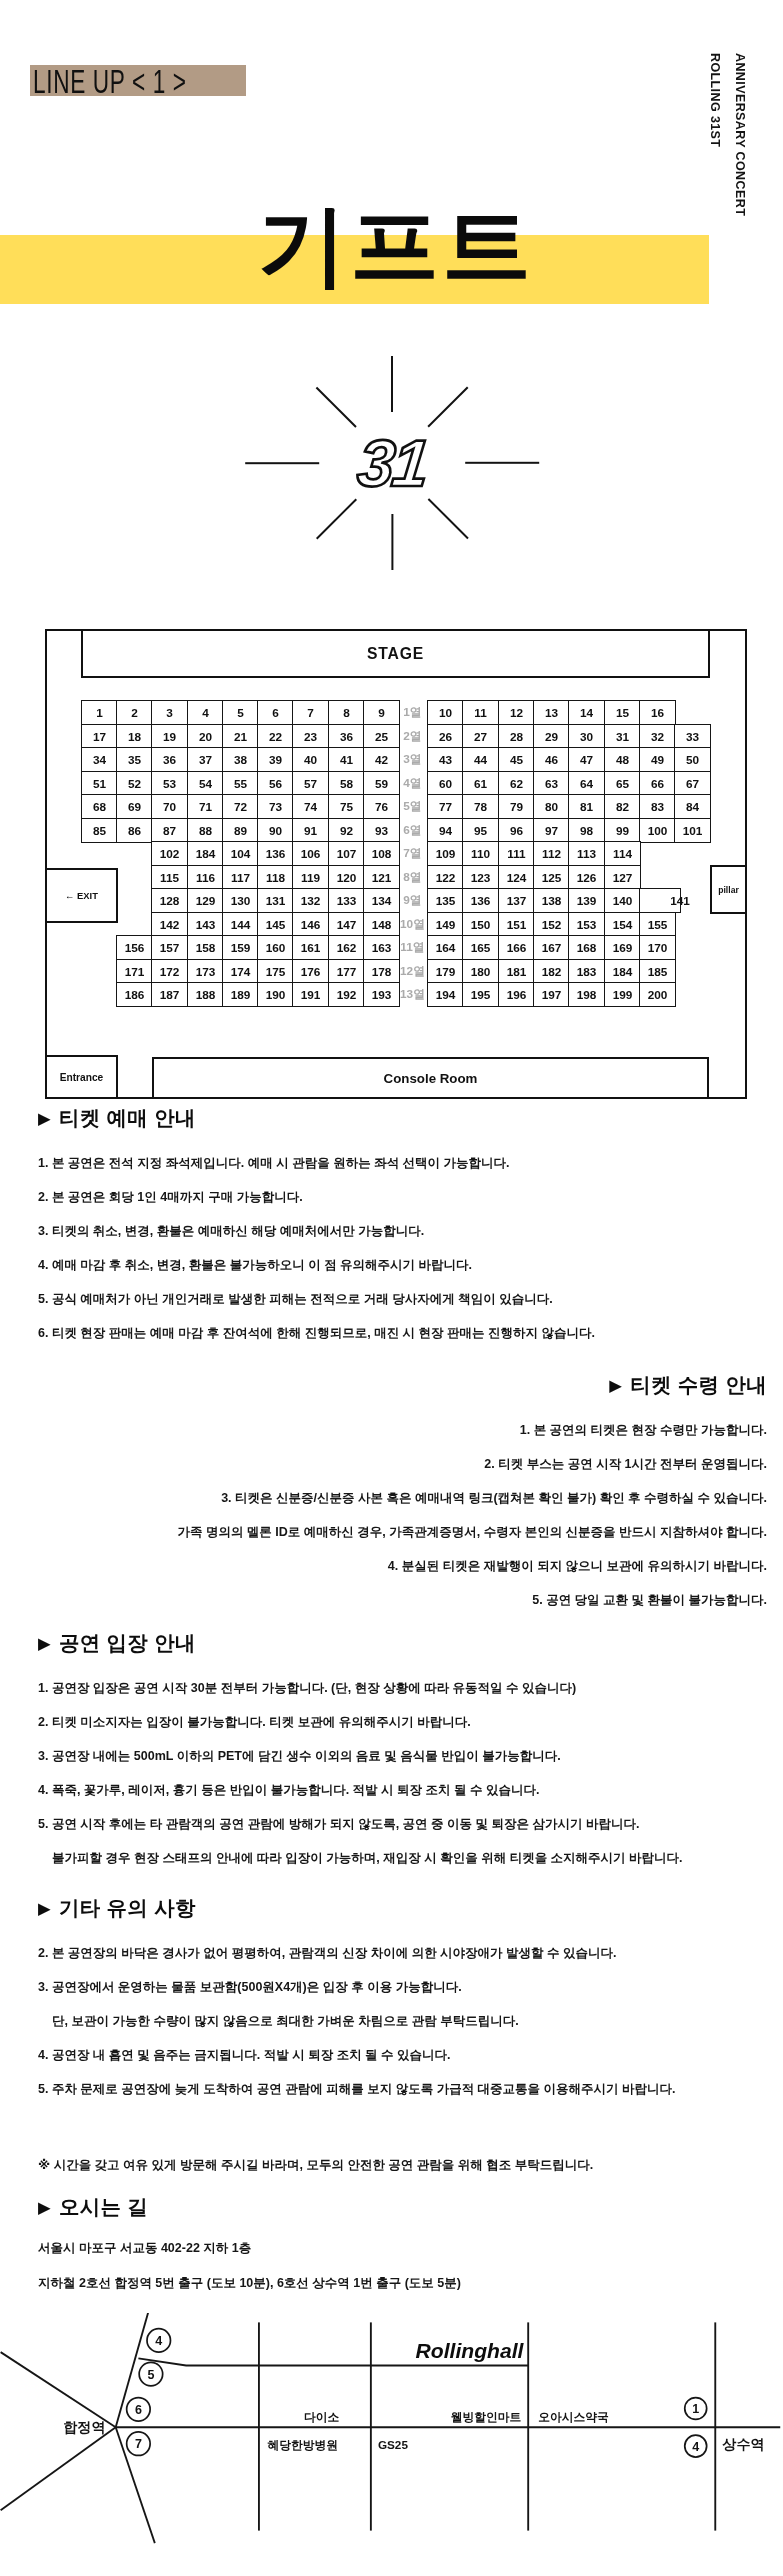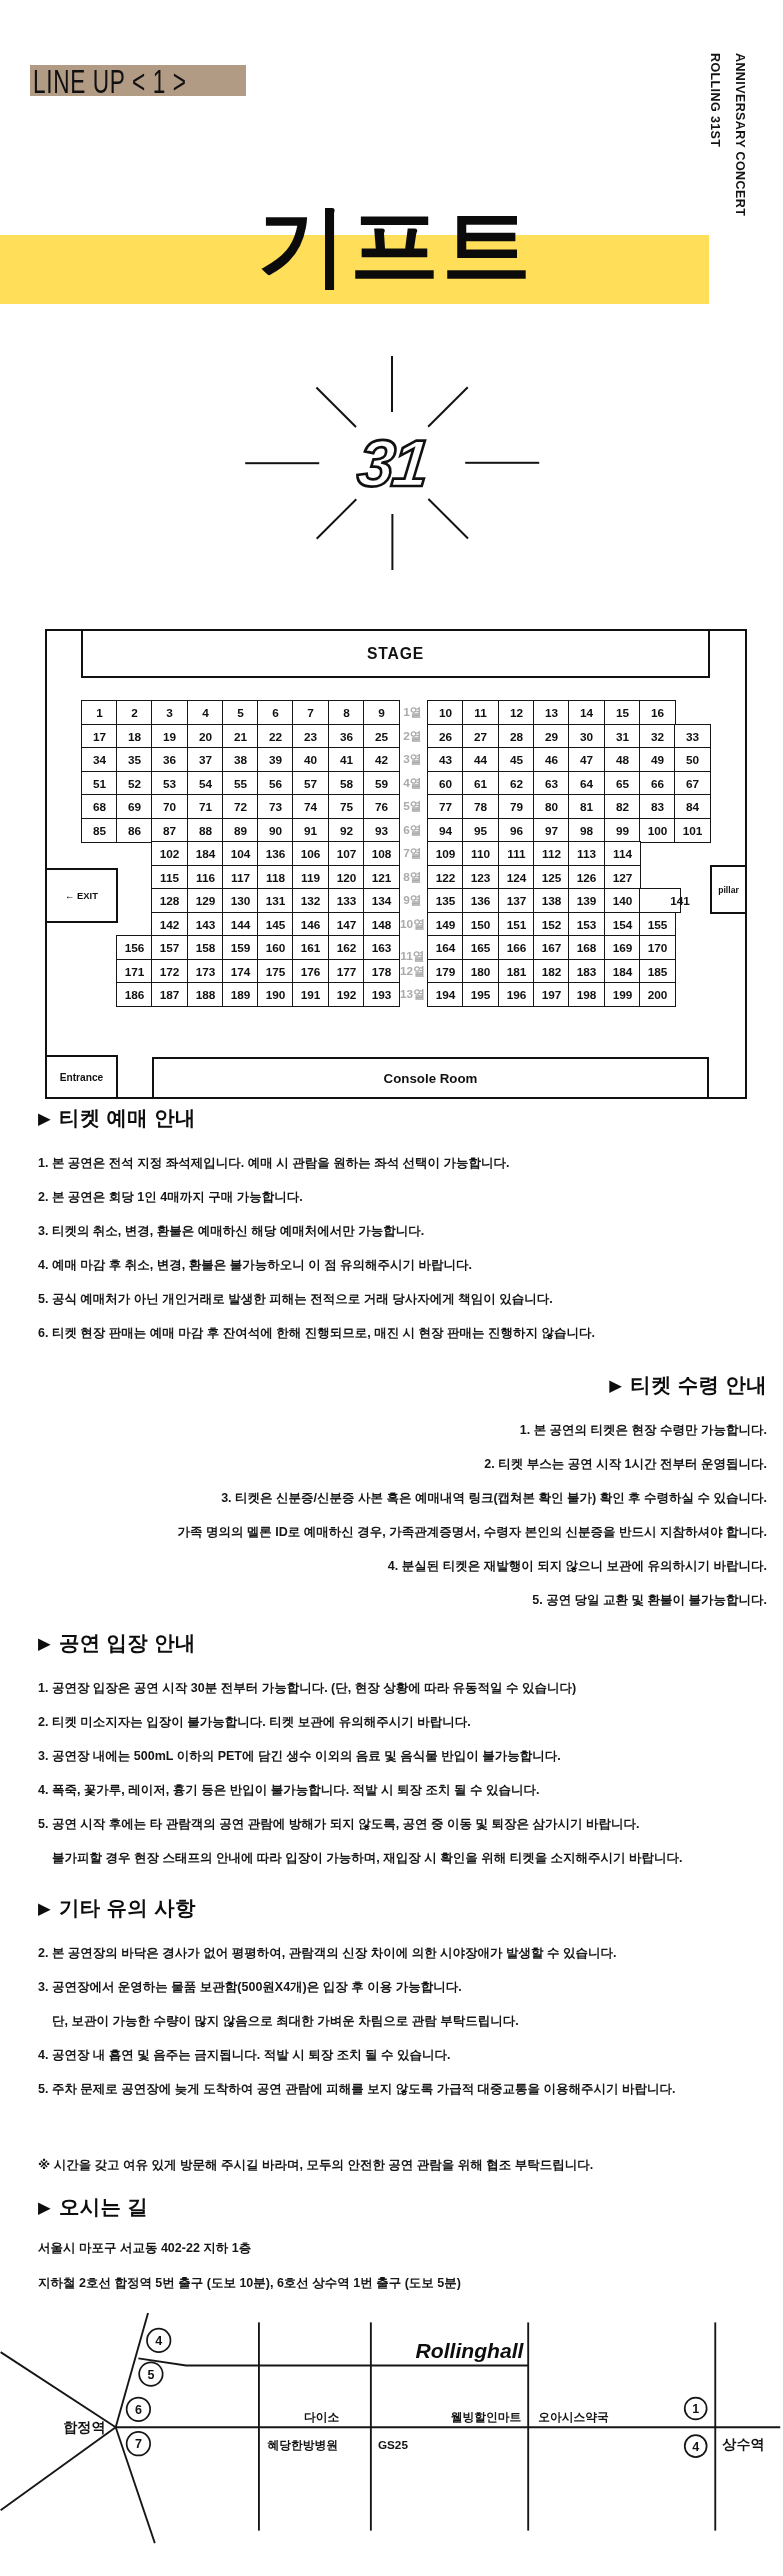--- a/index.html
+++ b/index.html
@@ -258,21 +258,21 @@
         <div class="seat" style="left: 557px; top: 281px;">154</div>
         <div class="seat" style="left: 592px; top: 281px;">155</div>
         <div class="seat" style="left: 69px; top: 304px;">156</div>
         <div class="seat" style="left: 104px; top: 304px;">157</div>
         <div class="seat" style="left: 140px; top: 304px;">158</div>
         <div class="seat" style="left: 175px; top: 304px;">159</div>
         <div class="seat" style="left: 210px; top: 304px;">160</div>
         <div class="seat" style="left: 245px; top: 304px;">161</div>
         <div class="seat" style="left: 281px; top: 304px;">162</div>
         <div class="seat" style="left: 316px; top: 304px;">163</div>
-        <div class="rowlabel" style="left: 351px; top: 304px; width: 29px; margin-top: 9px;">11열</div>
+        <div class="rowlabel" style="left: 351px; top: 304px; width: 29px;">11열</div>
         <div class="seat" style="left: 380px; top: 304px;">164</div>
         <div class="seat" style="left: 415px; top: 304px;">165</div>
         <div class="seat" style="left: 451px; top: 304px;">166</div>
         <div class="seat" style="left: 486px; top: 304px;">167</div>
         <div class="seat" style="left: 521px; top: 304px;">168</div>
         <div class="seat" style="left: 557px; top: 304px;">169</div>
         <div class="seat" style="left: 592px; top: 304px;">170</div>
         <div class="seat" style="left: 69px; top: 328px;">171</div>
         <div class="seat" style="left: 104px; top: 328px;">172</div>
         <div class="seat" style="left: 140px; top: 328px;">173</div>

